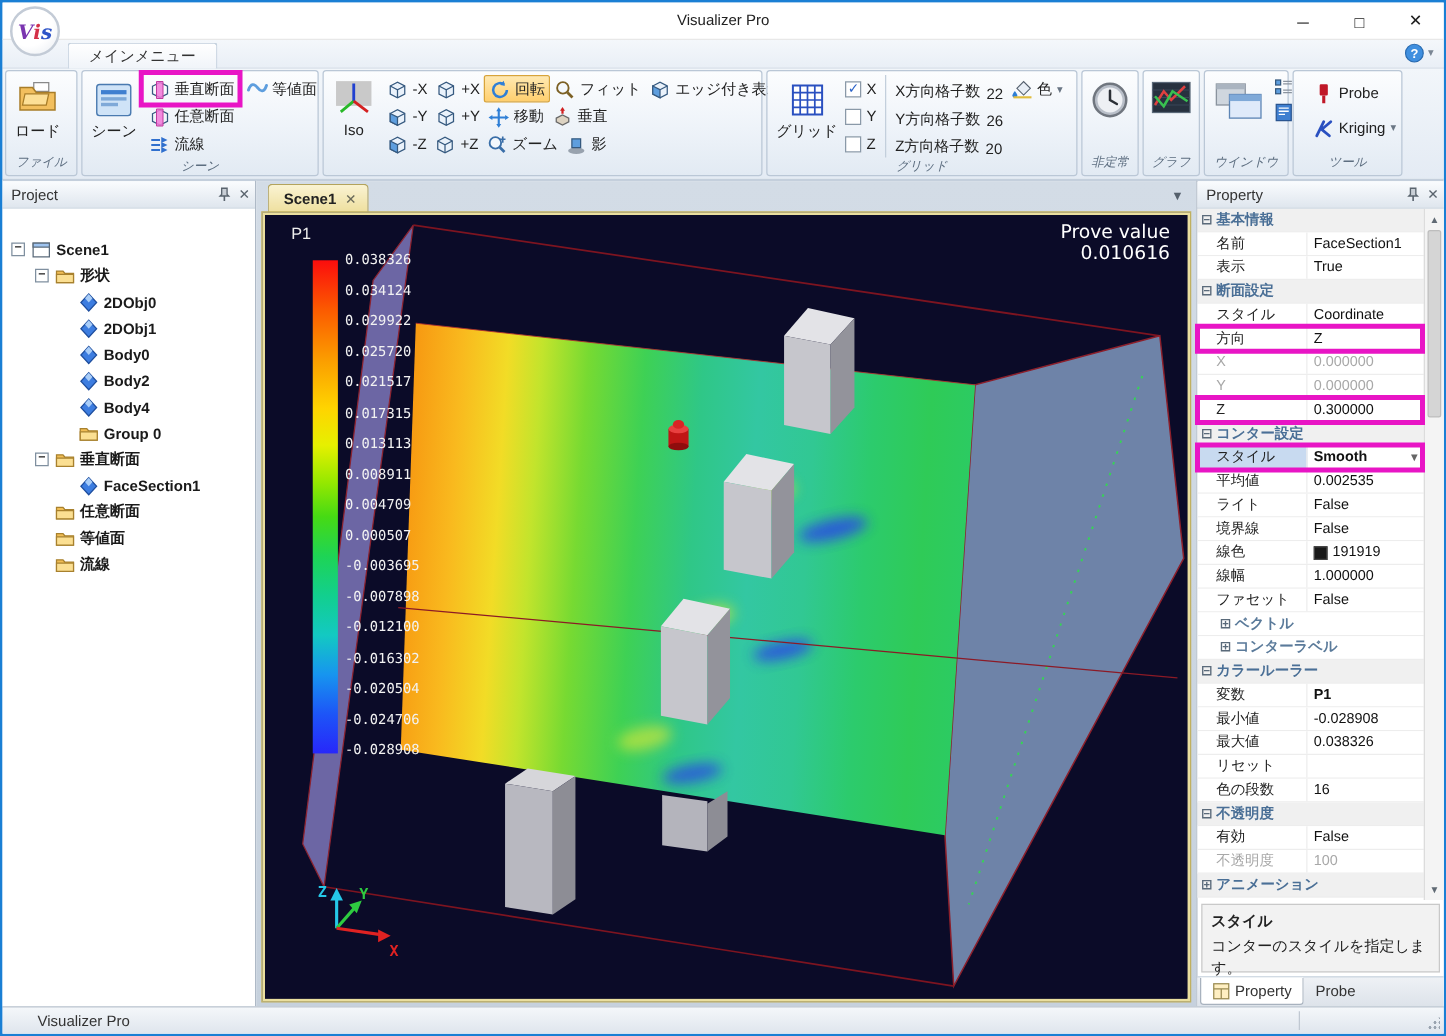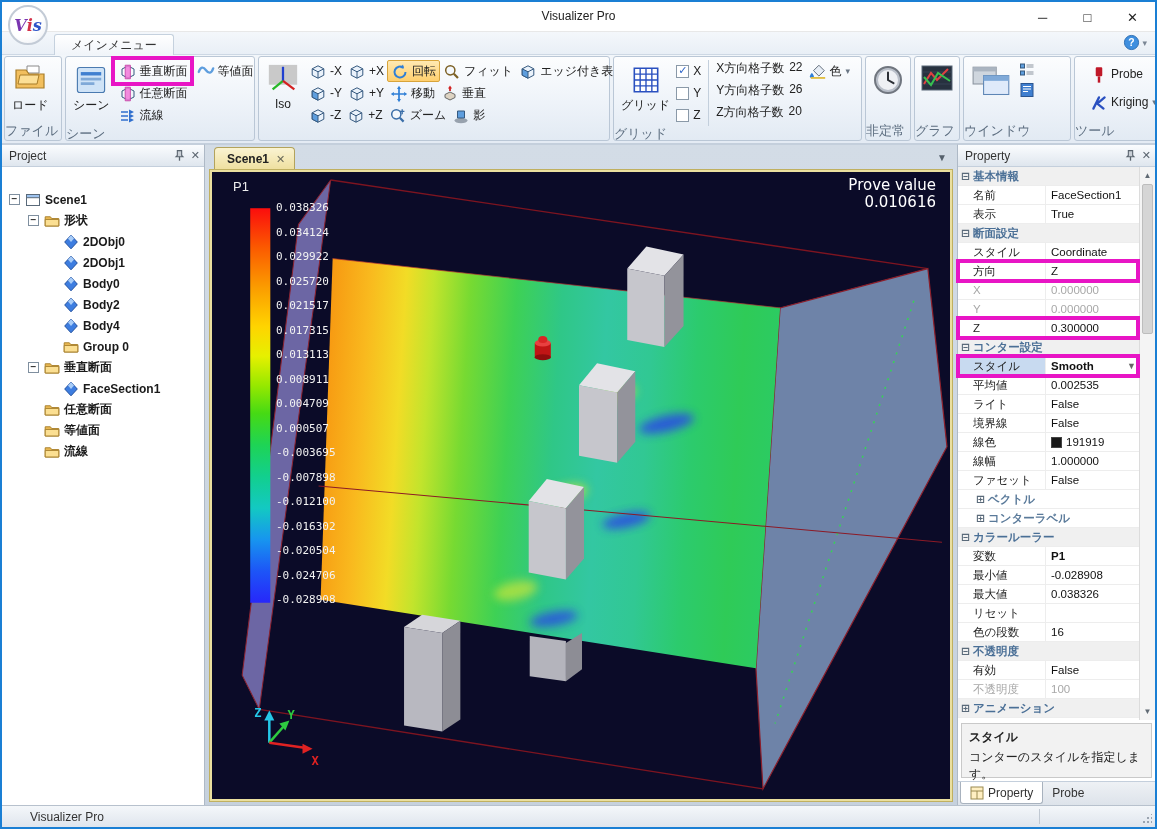--- a/index.html
+++ b/index.html
@@ -27,34 +27,34 @@
   border:1px solid #c5d1de;border-bottom:none;border-radius:3px 3px 0 0;line-height:20px;font-size:12px;color:#333;}
 .helpbtn{position:absolute;right:8px;top:2px;display:flex;align-items:center;gap:2px;}
 .helpbtn .hic{width:17px;height:17px;display:inline-block;}
 .helpbtn .dd{font-size:9px;color:#7a8694;}
 
 .ribbon{position:absolute;left:0;right:0;top:53px;height:89px;background:linear-gradient(#f2f6fa,#e4ebf4);
   display:flex;align-items:stretch;padding:1px 2px 2px 2px;gap:3px;border-bottom:1px solid #c4cfdc;}
 .rgroup{position:relative;border:1px solid #bac7d6;border-radius:3px;
   background:linear-gradient(#fcfdfe,#eef3f9 55%,#e2eaf3);display:flex;flex-direction:column;flex:none;}
 .rg-body{flex:1;display:flex;align-items:flex-start;padding:3px 4px 0 4px;gap:3px;}
-.rg-label{height:17px;font-size:13px;color:#5d6e80;line-height:15px;white-space:nowrap;overflow:hidden;}
+.rg-label{height:17px;font-size:10px;color:#5d6e80;text-align:center;line-height:15px;white-space:nowrap;overflow:hidden;font-style:italic;}
 .bigbtn{display:flex;flex-direction:column;align-items:center;gap:2px;padding:3px 3px 0 3px;border-radius:3px;font-size:12px;color:#222;white-space:nowrap;}
 .bigbtn .bic{width:34px;height:32px;display:block;}
 .col{display:flex;flex-direction:column;}
 .rbtn{position:relative;display:flex;align-items:center;gap:3px;height:22px;padding:1px 3px;border-radius:2px;font-size:12px;color:#222;white-space:nowrap;}
 .rbtn .ic{width:18px;height:17px;display:inline-block;flex:none;}
 .rbtn .dd{font-size:9px;color:#6a7684;margin-left:1px;}
 .rbtn.hl{background:linear-gradient(#ffe9b2,#ffcf6e);border:1px solid #d8a43a;}
 .rbtn.annotated::after{content:"";position:absolute;left:-5px;right:-3px;top:-4px;bottom:-4px;border:4px solid var(--ann);pointer-events:none;z-index:40;}
 .view-row{display:flex;align-items:center;}
 .cbrow{display:flex;align-items:center;gap:4px;height:22px;font-size:12px;}
 .cbx{width:13px;height:13px;border:1px solid #8a99a8;background:#fff;position:relative;flex:none;}
 .cbx.checked::after{content:"✓";color:#2a62c8;font-size:11px;font-weight:bold;position:absolute;left:1px;top:-2px;}
-.cntrow{display:flex;align-items:flex-start;height:22px;font-size:12px;gap:5px;white-space:nowrap;}
+.cntrow{display:flex;align-items:flex-end;height:22px;font-size:12px;gap:5px;white-space:nowrap;}
 .sepl{border-left:1px solid #c3cfdc;padding-left:7px;margin-left:4px;}
 
 .lpanel{position:absolute;left:0;top:142px;bottom:22px;width:203px;background:#fff;border-right:1px solid #aeb9c6;border-top:1px solid #c4cfdc;}
 .rpanel{position:absolute;right:0;top:142px;bottom:22px;width:198px;background:#fff;border-left:1px solid #aeb9c6;border-top:1px solid #c4cfdc;}
 .phead{position:absolute;left:0;right:0;top:0;height:22px;background:linear-gradient(#fafcfe,#dfe6ee);
   border-bottom:1px solid #c4cfdc;display:flex;align-items:center;padding:0 4px 0 7px;font-size:12px;color:#333;}
 .phead .sp{flex:1;}
 .phead .hicon{width:13px;height:13px;margin-left:4px;display:inline-block;}
 .phead .hx{font-size:11px;color:#5a646e;margin-left:5px;}
 
@@ -394,21 +394,21 @@
               <rect x="2" y="3" width="30" height="24" fill="#27313f" stroke="#5a6878"></rect>
               <path d="M2 9h30M2 15h30M2 21h30" stroke="#3d4a5c" stroke-width=".7"></path>
               <path d="M4 21 11 10l6 7 11-11" fill="none" stroke="#e04040" stroke-width="2"></path>
               <path d="M4 14l7 8 7-12 12 8" fill="none" stroke="#38c050" stroke-width="2"></path>
             </svg></span>
       </div>
     </div>
     <div class="rg-label">グラフ</div>
   </div>
 
-  <div class="rgroup" style="width:108px">
+  <div class="rgroup" style="width:68px">
     <div class="rg-body">
       <div class="bigbtn">
         <span class="bic" style="width:42px"><svg viewBox="0 0 40 34">
               <rect x="2" y="4" width="22" height="16" fill="#cfd6de" stroke="#8a939e"></rect>
               <rect x="2" y="4" width="22" height="4" fill="#aab4c0"></rect>
               <rect x="12" y="12" width="24" height="18" fill="#dfeafa" stroke="#5d85b5"></rect>
               <rect x="12" y="12" width="24" height="5" fill="#7fa9d8"></rect>
             </svg></span>
       </div>
       <div class="col" style="gap:4px;padding-top:2px">

